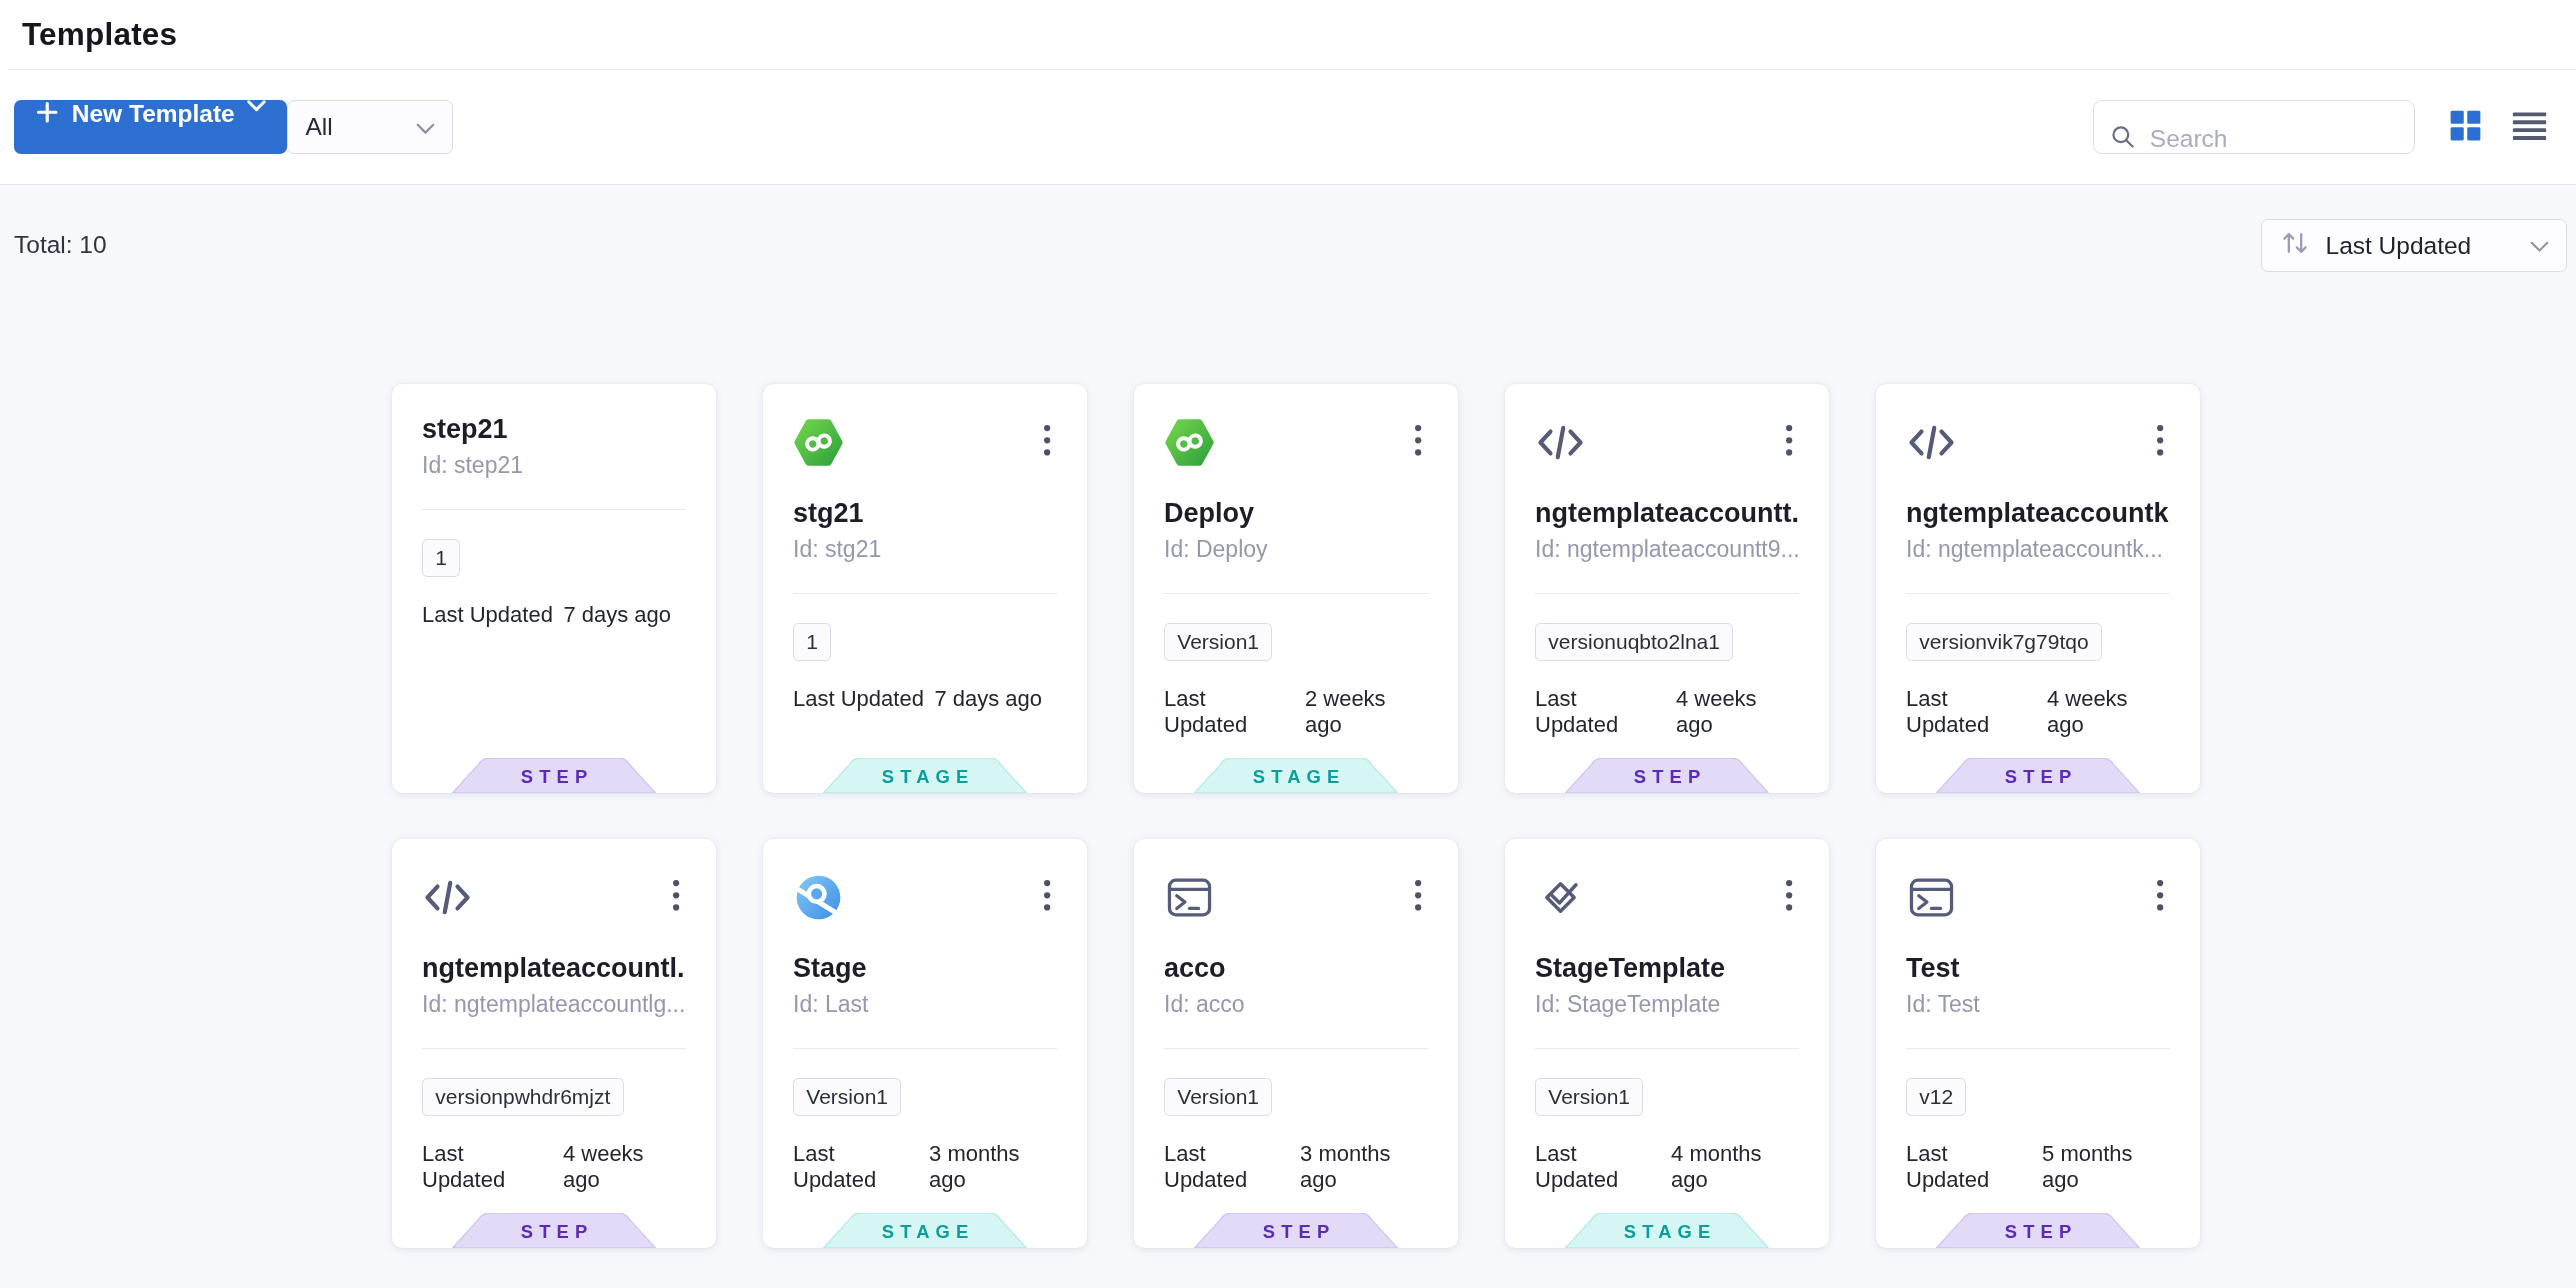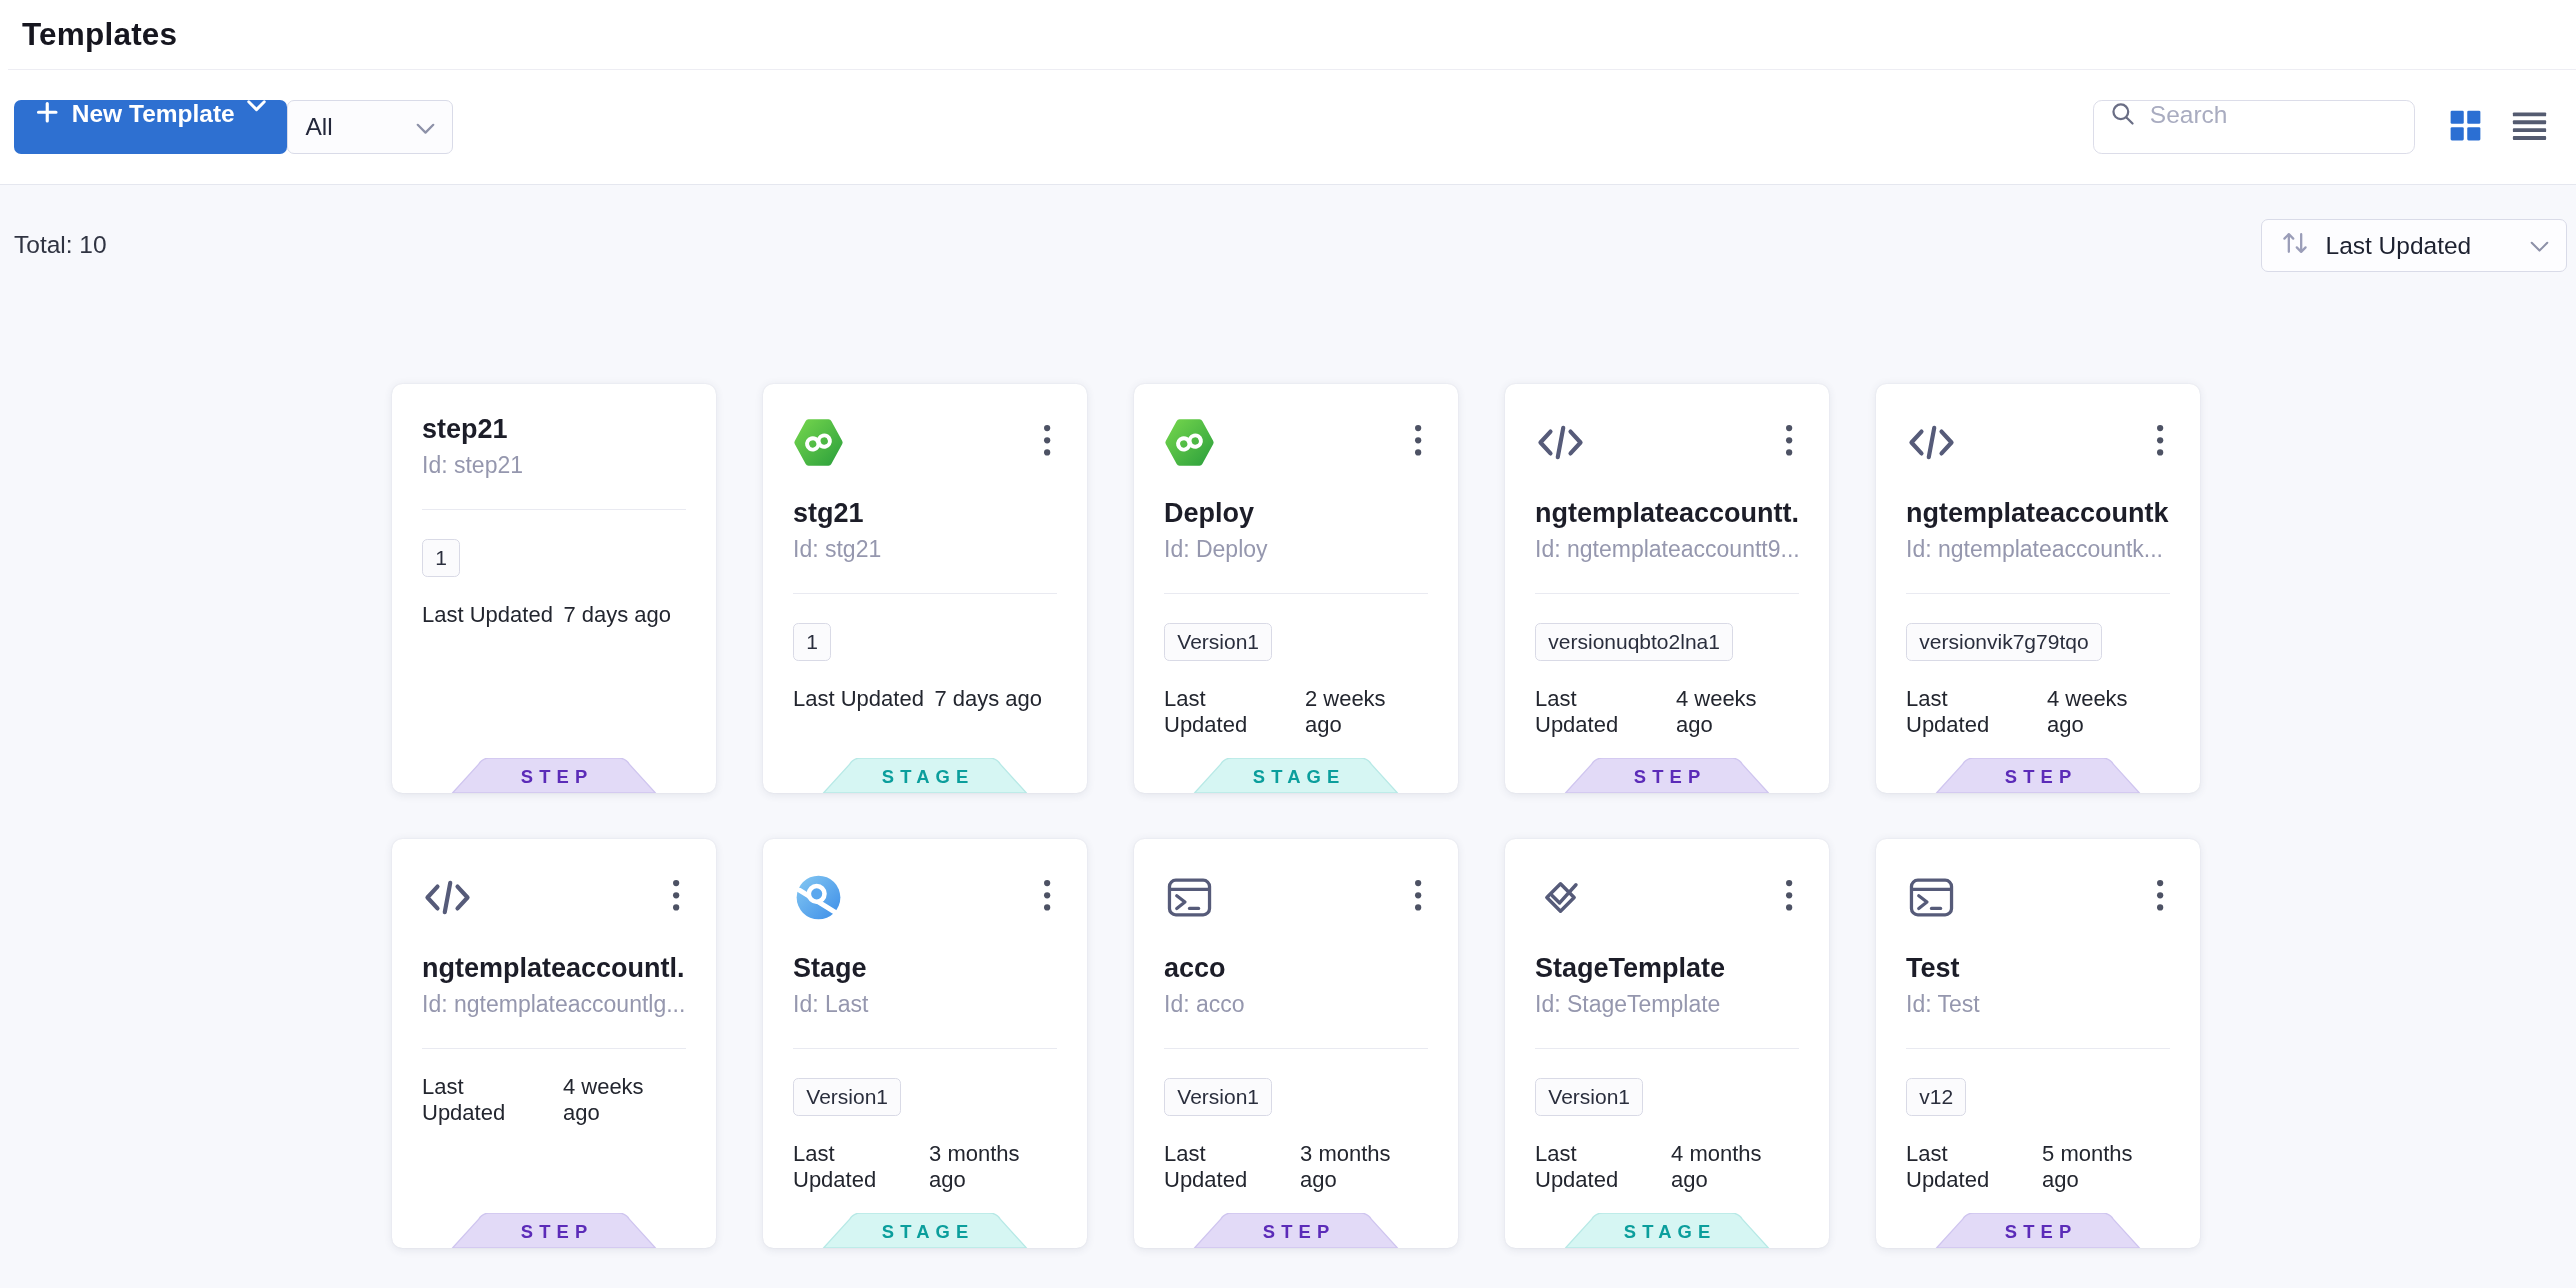--- a/index.html
+++ b/index.html
@@ -17,21 +17,21 @@
   .btn-new { height:54px; padding:0 21px; border:none; border-radius:7px;
              background:var(--accent,#2e70d1); color:#fff; font-size:24.5px; font-weight:bold;
              font-family:inherit; display:flex; align-items:flex-start; gap:12.3px; cursor:pointer; }
   .btn-new svg { display:block; }
   .select-box { height:54px; border:0.9px solid #d9dbe8; border-radius:7px; background:#fcfcfe;
                 display:flex; align-items:center; justify-content:space-between;
                 padding:0 17.5px; font-size:24.5px; color:#23273a; }
   .filter-select { width:166px; }
   .toolbar-spacer { flex:1; }
   .search-box { width:322px; height:54px; border:0.9px solid #dcdde9; border-radius:8.8px;
-                background:#fff; display:flex; align-items:flex-start; gap:14px; padding:0 15.8px; }
+                background:#fff; display:flex; align-items:flex-end; gap:14px; padding:0 15.8px; }
   .search-box input { border:none; outline:none; flex:1; font-size:24.5px; font-family:inherit;
                       color:#3a3e52; background:transparent; }
   .search-box input::placeholder { color:#a9acc0; }
   .view-toggles { display:flex; align-items:center; gap:28px; margin-left:33px; }
   .icon-btn { background:none; border:none; cursor:pointer; padding:0; display:flex; }
 
   
   .content { height:1103px; background:#f7f8fc; }
   .meta-row { display:flex; align-items:flex-start; justify-content:space-between;
               padding:34px 8.8px 0 14px; }
@@ -336,20 +336,21 @@
         <svg width="12.3" height="40" viewBox="0 0 14 46">
           <circle cx="7" cy="7" r="3.6" fill="#4d5264"></circle>
           <circle cx="7" cy="21" r="3.6" fill="#4d5264"></circle>
           <circle cx="7" cy="35" r="3.6" fill="#4d5264"></circle>
         </svg>
       </button>
     </div>
     <div class="card-title">ngtemplateaccountl...</div>
     <div class="card-id">Id: ngtemplateaccountlg...</div>
     <hr class="card-divider">
+    <div><span class="chip">versionpwhdr6mjzt</span></div>
     <div class="updated-row">
       <span>Last Updated</span>
       <span>4 weeks ago</span>
     </div>
     <div class="badge step">
       <svg viewBox="0 0 236 40" width="207" height="35">
         <path d="M2,40 L32,7 Q36,0 45,0 L191,0 Q200,0 204,7 L234,40 Z" stroke-width="1.5"></path>
       </svg>
       <span class="badge-text">STEP</span>
     </div>

